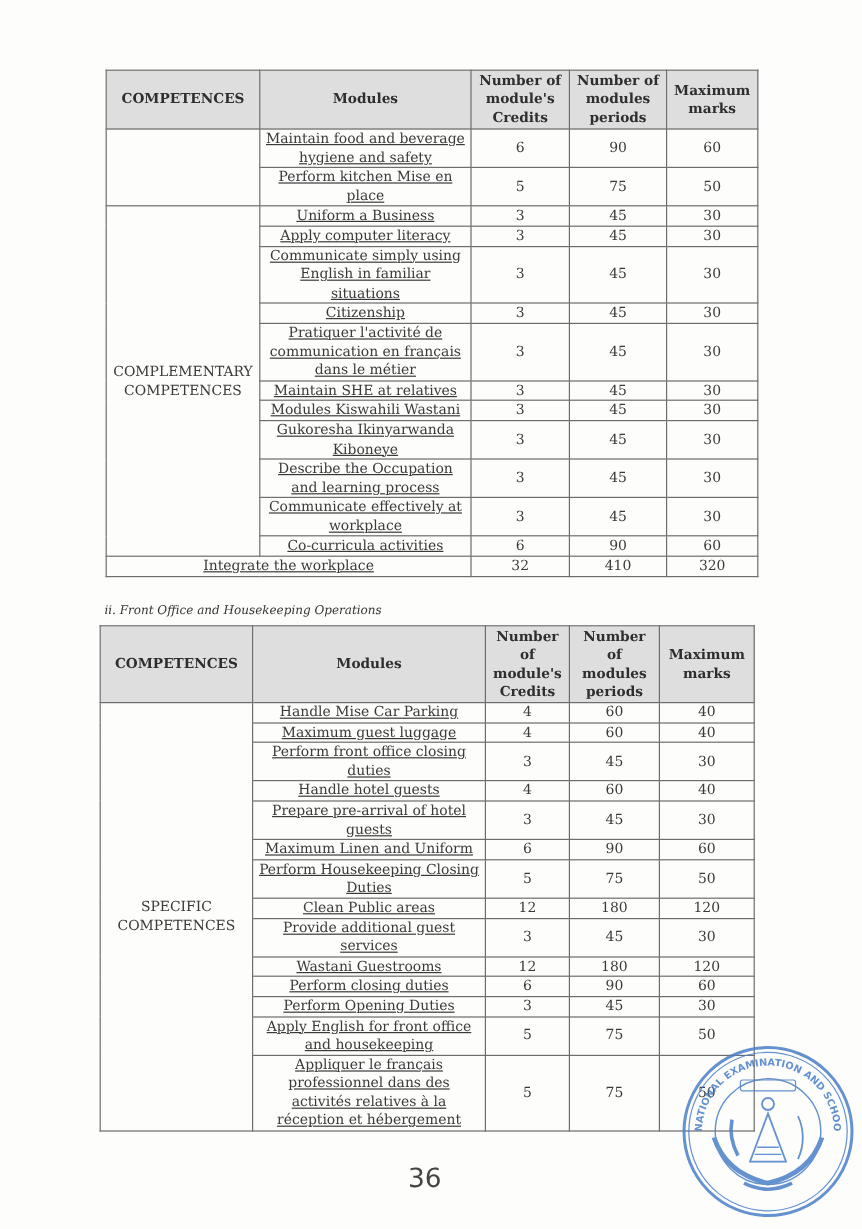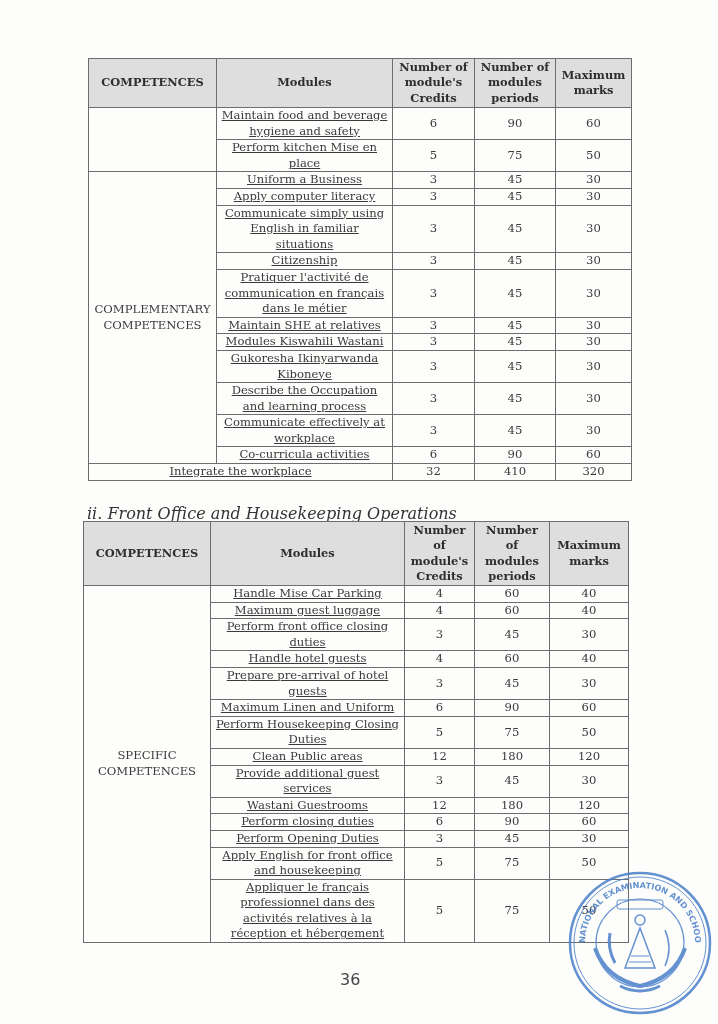--- a/index.html
+++ b/index.html
@@ -18,25 +18,25 @@
     background:#dedede; font-weight:bold; color:#2e2e2e; font-size:11.4px; line-height:15.4px;
   }
   th.left { text-align:center; padding-left:8px; }
   th.center { text-align:center; }
   td.num { text-align:center; }
   td.comp { text-align:center; vertical-align:middle; }
   td.mod { text-align:center;text-decoration:underline; }
   #t1 { left:88px; top:58px; width:543px; }
   #t2 { left:83px; top:521px; width:545px; }
   .caption {
-    position:absolute; left:87px; top:504px; font-style:italic; font-size:16px; color:#333;
+    position:absolute; left:87px; top:504px; font-style:italic; font-size:10px; color:#333;
   }
   .pagenum {
     position:absolute; left:340px; top:970px; font-family:"DejaVu Sans","Liberation Sans",sans-serif;
-    font-size:16px; color:#444;
+    font-size:22px; color:#444;
   }
   .stamp {
     position:absolute; left:565px; top:868px; width:150px; height:150px; opacity:0.85;
   }
 </style>
 </head>
 <body>
 
 <table class="grid" id="t1">
   <colgroup>

